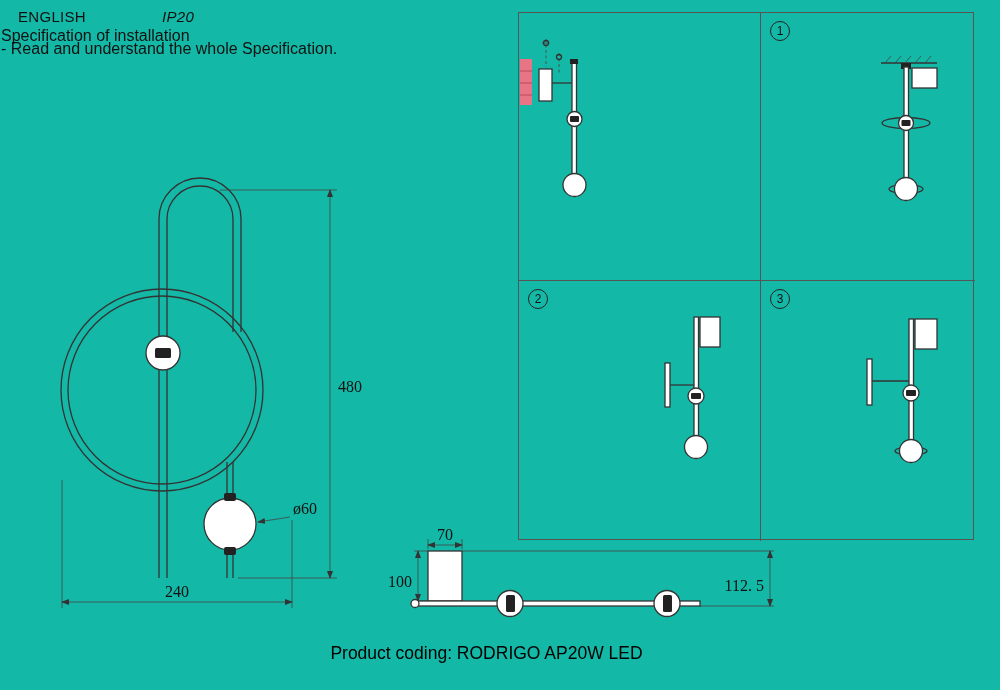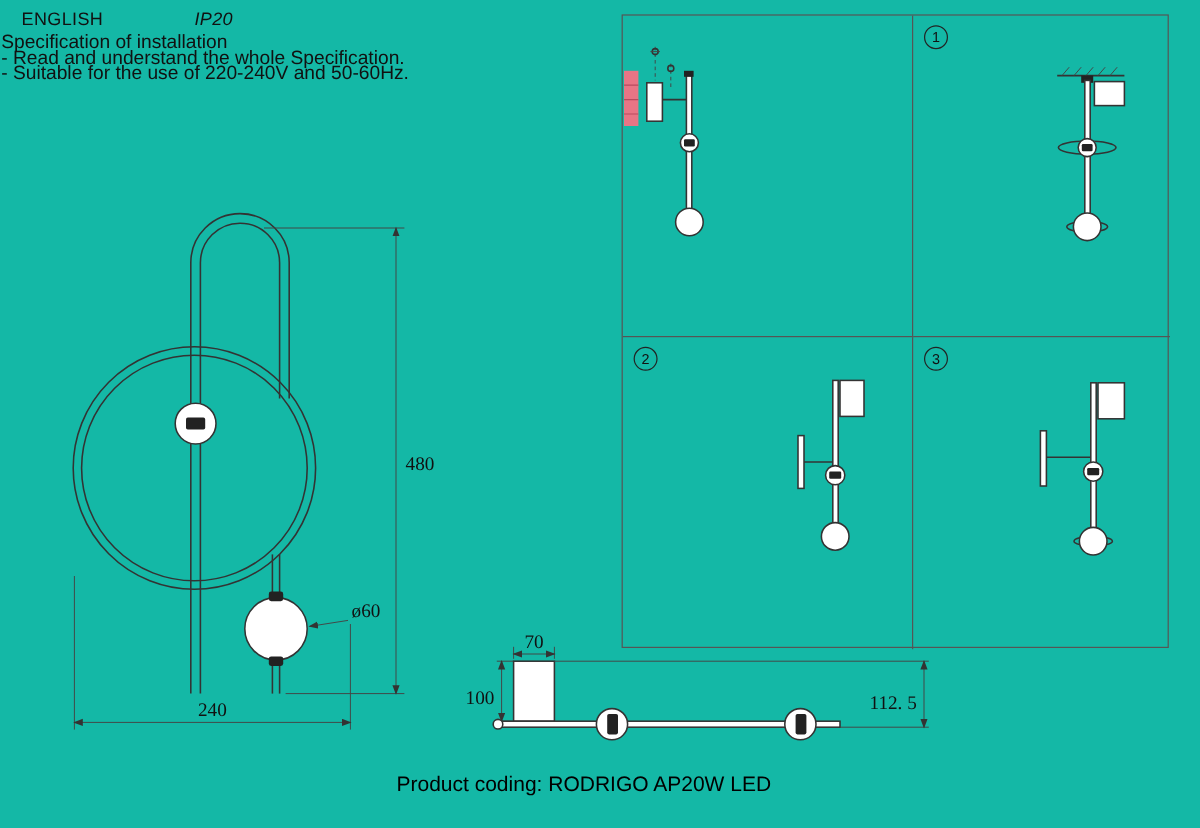--- a/index.html
+++ b/index.html
@@ -34,21 +34,20 @@
 <body>
 
 <div class="page">
 
   <div class="hdr hdr-lang">ENGLISH</div>
   <div class="hdr hdr-ip">IP20</div>
 
   <div class="spec">
     <div>Specification of installation</div>
     <div>- Read and understand the whole Specification.</div>
-    <div>- Suitable for the use of 220-240V and 50-60Hz.</div>
   </div>
 
   <svg class="frontview" width="345" height="450" viewBox="0 0 345 450">
     <defs>
       <marker id="ah1" orient="auto-start-reverse" markerWidth="10" markerHeight="8" refX="7" refY="3" markerUnits="userSpaceOnUse">
         <path d="M0,0L8,3L0,6Z" fill="#333"></path>
       </marker>
     </defs>
 
     <g>

